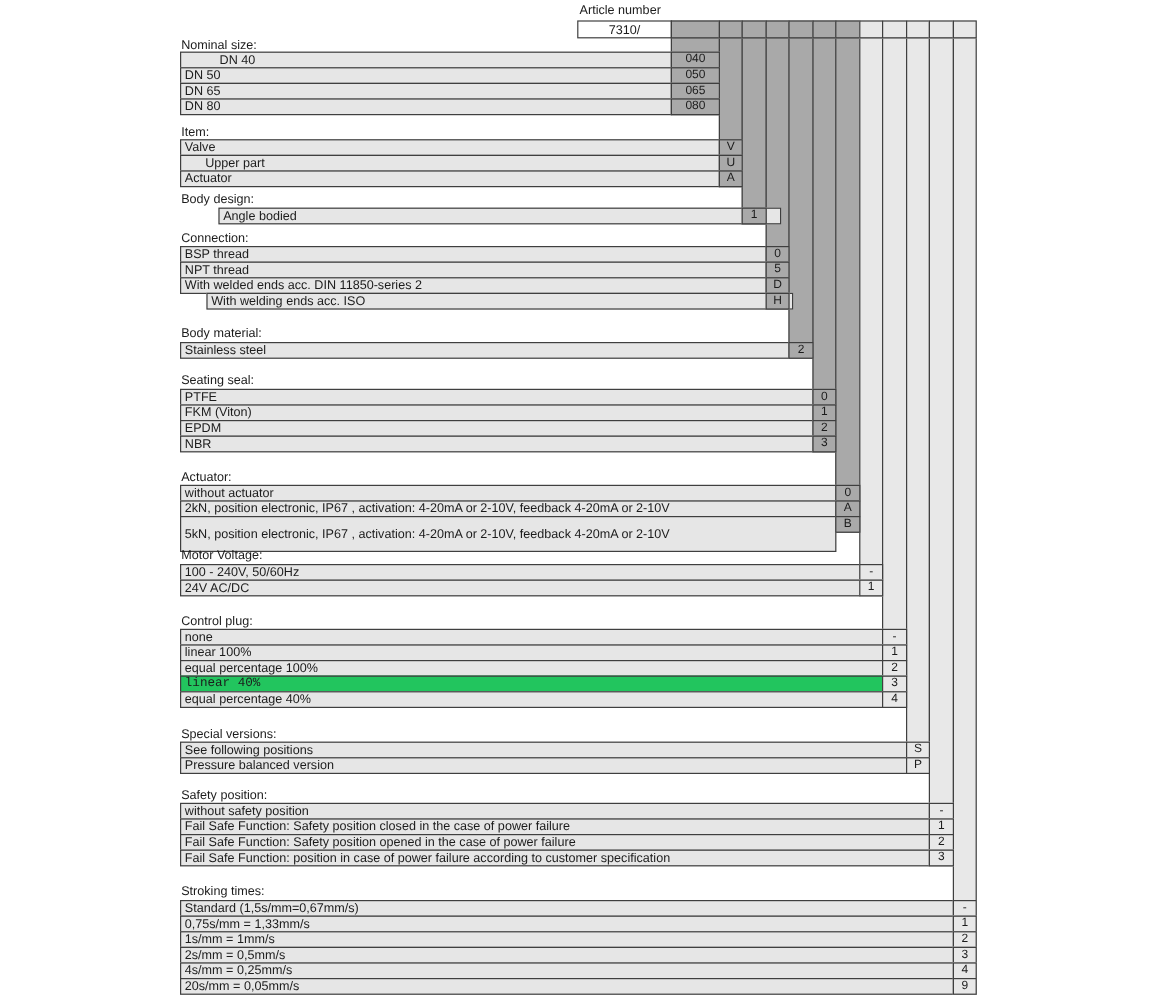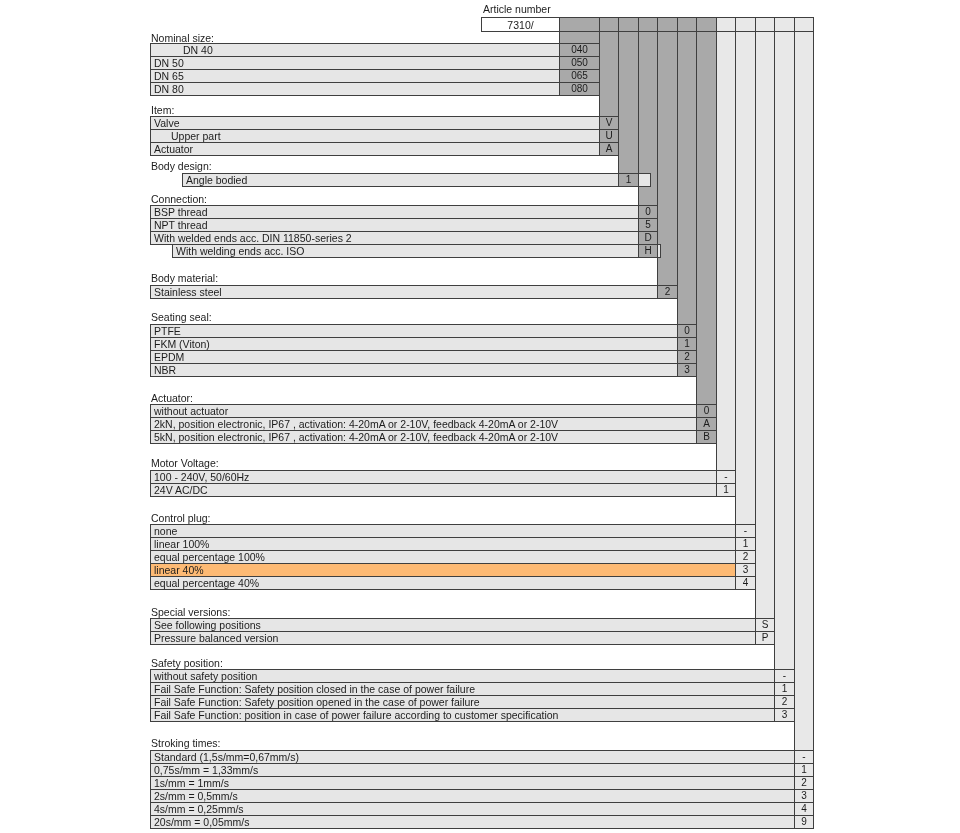--- a/index.html
+++ b/index.html
@@ -88,39 +88,39 @@
       <div class="abs boxed code-box" style="left: 677px; top: 350px; width: 20px; height: 14px; background: rgb(169, 169, 169);">2</div>
       <div class="abs boxed option-row" style="left: 150px; top: 363px; width: 528px; height: 14px; background: rgb(230, 230, 230);">NBR</div>
       <div class="abs boxed code-box" style="left: 677px; top: 363px; width: 20px; height: 14px; background: rgb(169, 169, 169);">3</div>
       <div class="abs boxed top-cell" style="left: 696px; top: 17px; width: 21px; height: 15px; background: rgb(169, 169, 169);"></div>
       <div class="abs boxed strip" style="left: 696px; top: 31px; width: 21px; height: 413px; background: rgb(169, 169, 169);"></div>
       <div class="abs section-header" style="left: 151px; top: 392px; text-align: center;">Actuator:</div>
       <div class="abs boxed option-row" style="left: 150px; top: 404px; width: 547px; height: 14px; background: rgb(230, 230, 230);">without actuator</div>
       <div class="abs boxed code-box" style="left: 696px; top: 404px; width: 21px; height: 14px; background: rgb(169, 169, 169);">0</div>
       <div class="abs boxed option-row" style="left: 150px; top: 417px; width: 547px; height: 14px; background: rgb(230, 230, 230);">2kN, position electronic, IP67 , activation: 4-20mA or 2-10V, feedback 4-20mA or 2-10V</div>
       <div class="abs boxed code-box" style="left: 696px; top: 417px; width: 21px; height: 14px; background: rgb(169, 169, 169);">A</div>
-      <div class="abs boxed option-row" style="left: 150px; top: 430px; width: 547px; height: 14px; background: rgb(230, 230, 230);">5kN, position electronic, IP67 , activation: 4-20mA or 2-10V, feedback 4-20mA or 2-10V</div>
+      <div class="abs boxed option-row" style="left: 150px; top: 430px; width: 547px; height: 30px; background: rgb(230, 230, 230);">5kN, position electronic, IP67 , activation: 4-20mA or 2-10V, feedback 4-20mA or 2-10V</div>
       <div class="abs boxed code-box" style="left: 696px; top: 430px; width: 21px; height: 14px; background: rgb(169, 169, 169);">B</div>
       <div class="abs boxed top-cell" style="left: 716px; top: 17px; width: 20px; height: 15px; background: rgb(232, 232, 232);"></div>
       <div class="abs boxed strip" style="left: 716px; top: 31px; width: 20px; height: 466px; background: rgb(232, 232, 232);"></div>
       <div class="abs section-header" style="left: 151px; top: 457px;">Motor Voltage:</div>
       <div class="abs boxed option-row" style="left: 150px; top: 470px; width: 567px; height: 14px; background: rgb(230, 230, 230);">100 - 240V, 50/60Hz</div>
       <div class="abs boxed code-box" style="left: 716px; top: 470px; width: 20px; height: 14px; background: rgb(232, 232, 232);">-</div>
       <div class="abs boxed option-row" style="left: 150px; top: 483px; width: 567px; height: 14px; background: rgb(230, 230, 230);">24V AC/DC</div>
       <div class="abs boxed code-box" style="left: 716px; top: 483px; width: 20px; height: 14px; background: rgb(232, 232, 232);">1</div>
       <div class="abs boxed top-cell" style="left: 735px; top: 17px; width: 21px; height: 15px; background: rgb(232, 232, 232);"></div>
       <div class="abs boxed strip" style="left: 735px; top: 31px; width: 21px; height: 559px; background: rgb(232, 232, 232);"></div>
       <div class="abs section-header" style="left: 151px; top: 512px;">Control plug:</div>
       <div class="abs boxed option-row" style="left: 150px; top: 524px; width: 586px; height: 14px; background: rgb(230, 230, 230);">none</div>
       <div class="abs boxed code-box" style="left: 735px; top: 524px; width: 21px; height: 14px; background: rgb(232, 232, 232);">-</div>
       <div class="abs boxed option-row" style="left: 150px; top: 537px; width: 586px; height: 14px; background: rgb(230, 230, 230);">linear 100%</div>
       <div class="abs boxed code-box" style="left: 735px; top: 537px; width: 21px; height: 14px; background: rgb(232, 232, 232);">1</div>
       <div class="abs boxed option-row" style="left: 150px; top: 550px; width: 586px; height: 14px; background: rgb(230, 230, 230);">equal percentage 100%</div>
       <div class="abs boxed code-box" style="left: 735px; top: 550px; width: 21px; height: 14px; background: rgb(232, 232, 232);">2</div>
-      <div class="abs boxed option-row" style="left: 150px; top: 563px; width: 586px; height: 14px; background: #fdba74;">linear 40%</div>
+      <div class="abs boxed option-row" style="left: 150px; top: 563px; width: 586px; height: 14px; background: #22c55e; font-family: Liberation Mono, monospace;">linear 40%</div>
       <div class="abs boxed code-box" style="left: 735px; top: 563px; width: 21px; height: 14px; background: rgb(232, 232, 232);">3</div>
       <div class="abs boxed option-row" style="left: 150px; top: 576px; width: 586px; height: 14px; background: rgb(230, 230, 230);">equal percentage 40%</div>
       <div class="abs boxed code-box" style="left: 735px; top: 576px; width: 21px; height: 14px; background: rgb(232, 232, 232);">4</div>
       <div class="abs boxed top-cell" style="left: 755px; top: 17px; width: 20px; height: 15px; background: rgb(232, 232, 232);"></div>
       <div class="abs boxed strip" style="left: 755px; top: 31px; width: 20px; height: 614px; background: rgb(232, 232, 232);"></div>
       <div class="abs section-header" style="left: 151px; top: 606px;">Special versions:</div>
       <div class="abs boxed option-row" style="left: 150px; top: 618px; width: 606px; height: 14px; background: rgb(230, 230, 230);">See following positions</div>
       <div class="abs boxed code-box" style="left: 755px; top: 618px; width: 20px; height: 14px; background: rgb(232, 232, 232);">S</div>
       <div class="abs boxed option-row" style="left: 150px; top: 631px; width: 606px; height: 14px; background: rgb(230, 230, 230);">Pressure balanced version</div>
       <div class="abs boxed code-box" style="left: 755px; top: 631px; width: 20px; height: 14px; background: rgb(232, 232, 232);">P</div>

